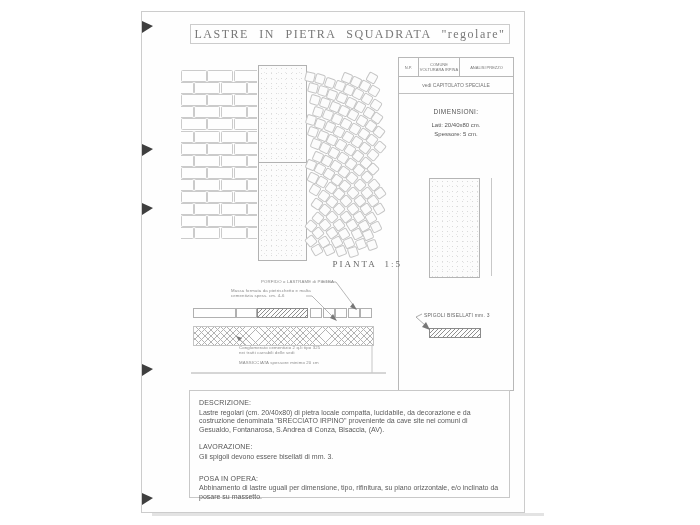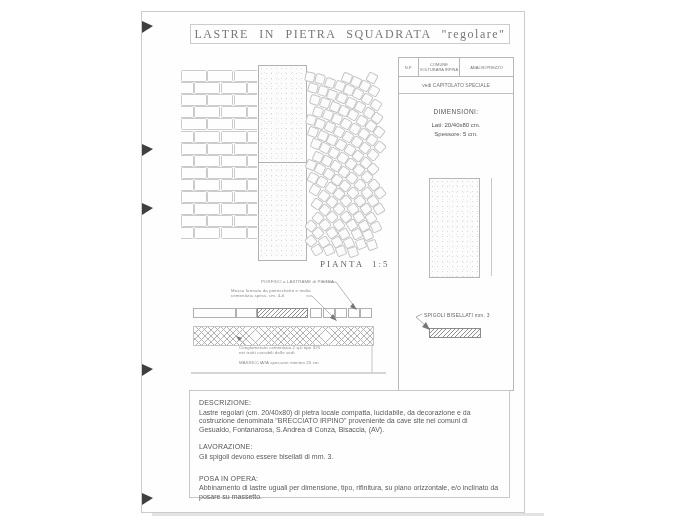--- a/index.html
+++ b/index.html
@@ -41,21 +41,21 @@
   #spigoli-label{left:25px;top:254px;font-size:5px;color:#666;letter-spacing:0.2px;white-space:nowrap;}
   .hatch{background-image:repeating-linear-gradient(135deg,transparent 0,transparent 2.2px,#8f8f8f 2.2px,#8f8f8f 3px);background-color:#fdfdfd;}
   #panel-hatch-bar{left:30px;top:270px;width:50px;height:8px;border:1px solid #8a8a8a;}
 
   
   #brick-wall{left:181px;top:70px;width:76px;height:170px;overflow:hidden;}
   .brick{position:absolute;background:#fefefe;border:1px solid #cbcbcb;border-radius:1.5px;}
   #slab-top{left:258px;top:65px;width:47px;height:96px;border:1px solid #b2b2b2;}
   #slab-bottom{left:258px;top:162px;width:47px;height:97px;border:1px solid #b2b2b2;}
   .sett{position:absolute;background:#fcfcfc;border:1px solid #c5c5c5;border-radius:2px;width:8px;height:8px;}
-  #plan-scale{left:320px;top:259px;width:82px;text-align:left;font-family:"Liberation Serif",serif;
+  #plan-scale{left:320px;top:259px;width:82px;text-align:right;font-family:"Liberation Serif",serif;
               font-size:9px;letter-spacing:2px;word-spacing:4px;color:#666;white-space:nowrap;}
 
   
   .tiny-label{font-size:4.3px;line-height:5px;color:#8a8a8a;white-space:nowrap;letter-spacing:0.15px;}
   #sec-label-porfido{left:261px;top:279px;}
   #sec-label-massa{left:231px;top:288px;}
   #sec-label-conglomerato{left:239px;top:345px;}
   #sec-label-massicciata{left:239px;top:360px;}
   .sec-rect{position:absolute;top:308px;height:8px;background:#fefefe;border:1px solid #b0b0b0;}
   #sec-hatch{left:257px;top:308px;width:49px;height:8px;border:1px solid #8a8a8a;}

